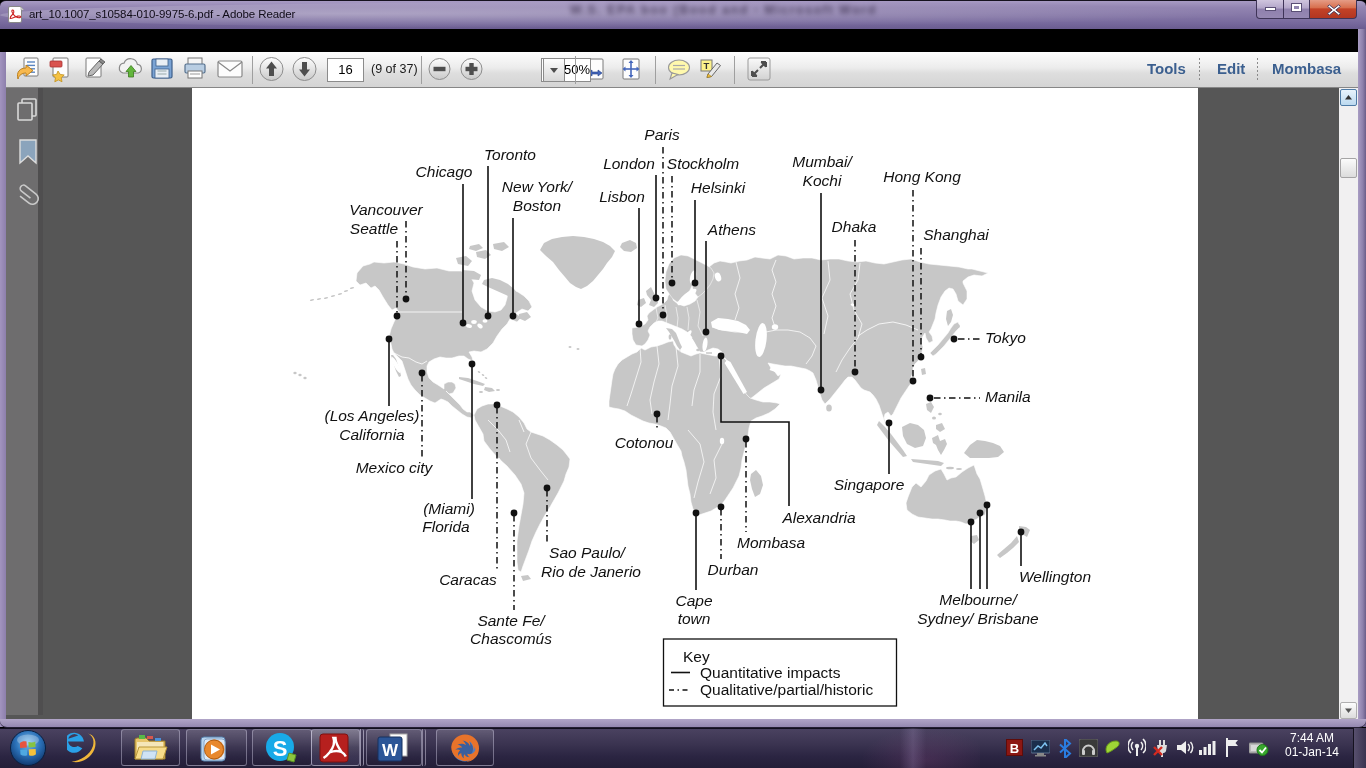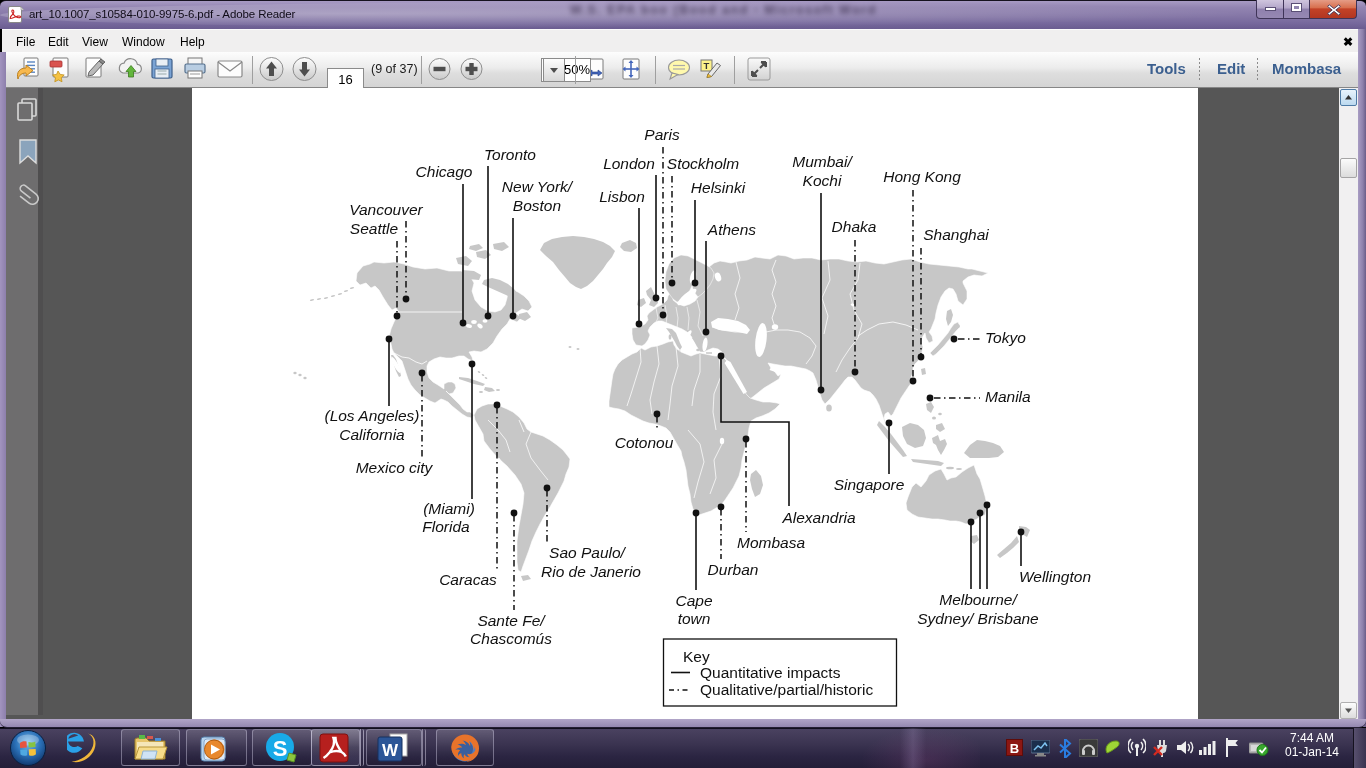--- a/index.html
+++ b/index.html
@@ -89,28 +89,20 @@
     <div class="cap" id="cap-max">
         <div class="glyph" style="left:7px;top:3px;width:11px;height:9px;background:#fff;border:1px solid #5a4f75;">
           <div style="position:absolute;left:2px;top:2px;width:5px;height:3px;background:#9287b0;"></div>
         </div>
       </div>
     <div class="cap" id="cap-close">
         <svg style="position:absolute;left:17px;top:4px" width="14" height="12" viewBox="0 0 14 12">
           <path d="M2.2 0.8 L7 4.6 L11.8 0.8 L13.4 2.4 L8.8 6 L13.4 9.6 L11.8 11.2 L7 7.4 L2.2 11.2 L0.6 9.6 L5.2 6 L0.6 2.4 Z" fill="#fff" stroke="#3f3458" stroke-width="0.9"></path>
         </svg>
       </div>
-  </div>
-  <div class="abs" id="menubar">
-    <span style="left:14px">File</span>
-      <span style="left:46px">Edit</span>
-      <span style="left:80px">View</span>
-    <span style="left:120px">Window</span>
-      <span style="left:178px">Help</span>
-    <span id="menuclose">✖</span>
   </div>
   <div class="abs" id="toolbar">
     <svg class="abs" style="left:0;top:0" width="780" height="35" viewBox="0 0 780 35" id="tbicons">
         <defs>
           <linearGradient id="gcirc" x1="0" y1="0" x2="0" y2="1">
             <stop offset="0" stop-color="#fefefe"></stop>
             <stop offset="1" stop-color="#c9c9c9"></stop>
           </linearGradient>
           <linearGradient id="gbtn" x1="0" y1="0" x2="0" y2="1">
             <stop offset="0" stop-color="#fafafa"></stop>
@@ -169,21 +161,21 @@
         <line x1="671" y1="13.5" x2="683" y2="13.5" stroke="#aaa" stroke-width="1.2"></line>
         <line x1="671" y1="17" x2="683" y2="17" stroke="#aaa" stroke-width="1.2"></line>
         <rect x="699" y="8" width="11" height="11" fill="#fdf28a" stroke="#777" stroke-width="1"></rect>
         <text x="704.5" y="17" text-anchor="middle" style="font-size:9.5px;font-weight:bold;fill:#333">T</text>
         <path d="M706 22 L715 11 L718.5 13.5 L709.5 24.5 L705 25.5 Z" fill="#e8e8e8" stroke="#666" stroke-width="1"></path>
         <path d="M705 25.5 L709.5 24.5 L706 22 Z" fill="#f5c242" stroke="#a8821c" stroke-width=".7"></path>
         <rect x="746" y="6" width="22" height="22" rx="2" fill="url(#gbtn)" stroke="#9a9a9a" stroke-width="1"></rect>
         <path d="M750 24 L756 18 M750 24 l0 -5 M750 24 l5 0 M764 10 L758 16 M764 10 l0 5 M764 10 l-5 0" stroke="#4e4e4e" stroke-width="2" fill="none"></path>
         <path d="M750 24 l0.5 -5.5 5 5 Z M764 10 l-0.5 5.5 -5 -5 Z" fill="#4e4e4e"></path>
       </svg>
-    <div class="abs" id="pagebox" style="top:16px">16</div>
+    <div class="abs" id="pagebox" style="top:6px">16</div>
     <div class="abs" id="pagecount">(9 of 37)</div>
     <div class="abs" id="zoombox" style="top:6px">150%</div>
     <div class="abs" id="zoomdrop"><svg width="20" height="22">
           <path d="M6 9 L14 9 L10 14 Z" fill="#4d4d4d"></path>
         </svg></div>
     <div class="tsep" style="left:250px"></div>
     <div class="tsep" style="left:419px"></div>
     <div class="tsep" style="left:573px"></div>
     <div class="tsep" style="left:653px"></div>
     <div class="tsep" style="left:732px"></div>

